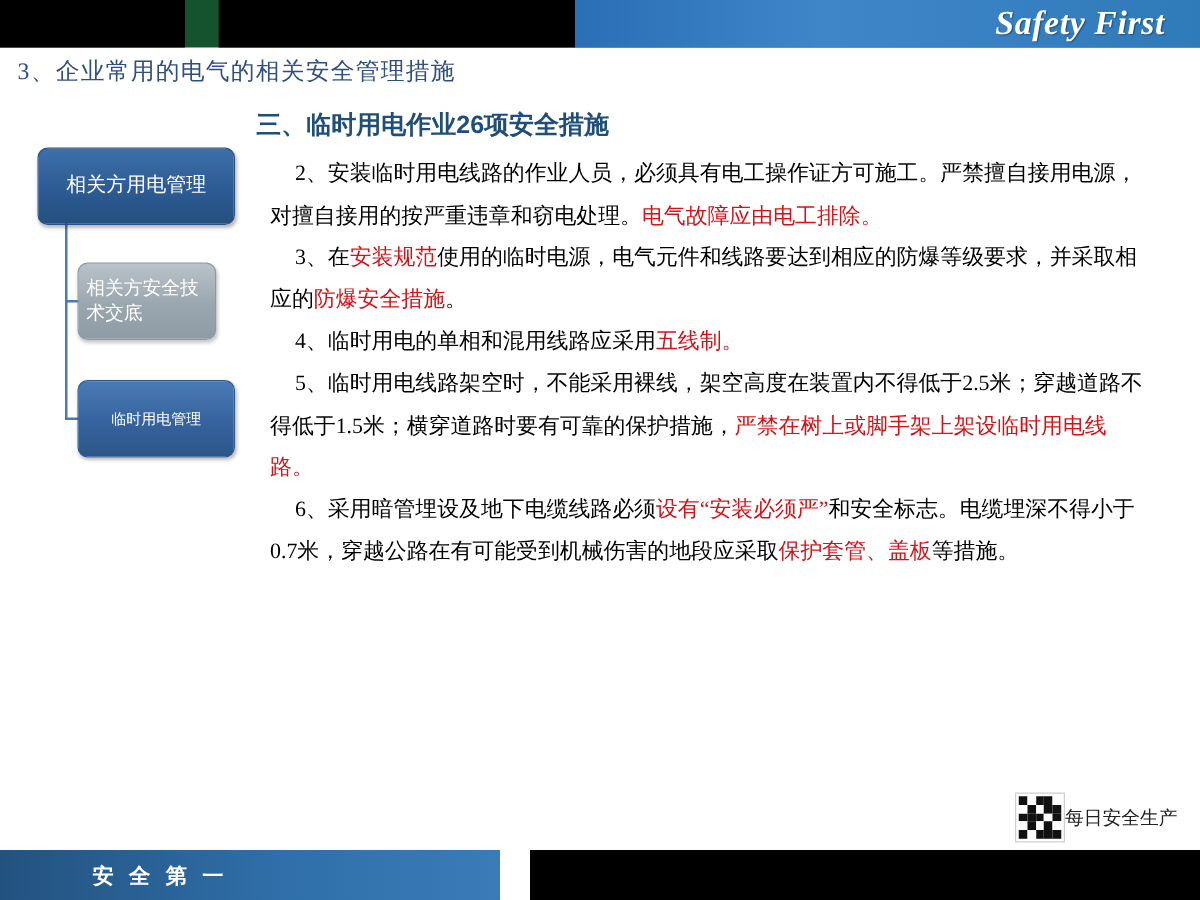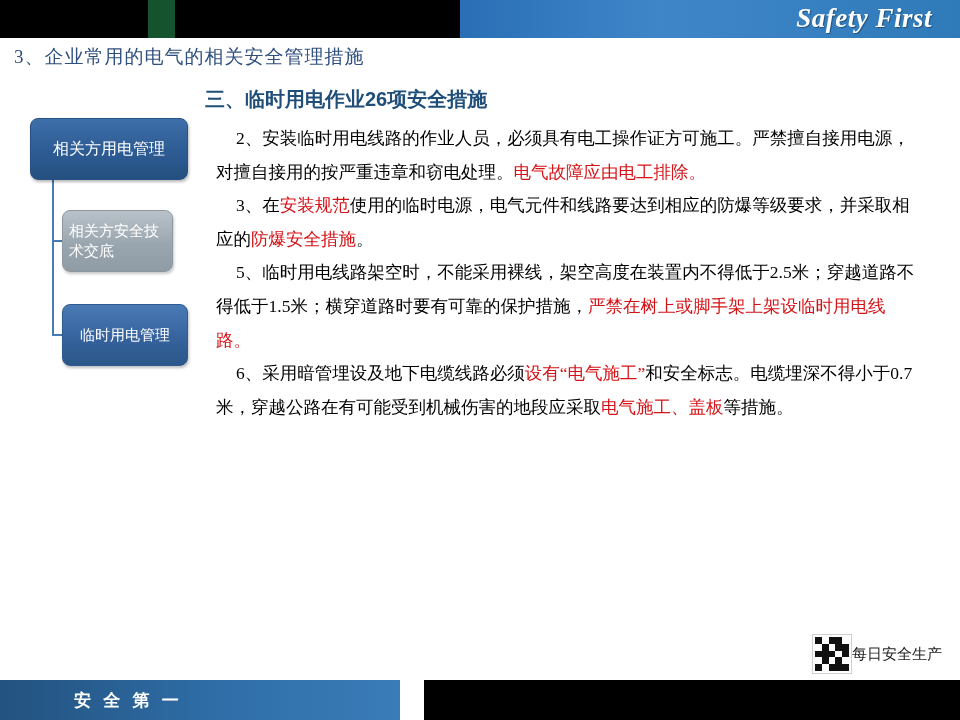--- a/index.html
+++ b/index.html
@@ -77,21 +77,21 @@
     left: 38px; top: 92px; width: 111px; height: 62px;
     background: linear-gradient(180deg, #b9c2c9 0%, #9aa6af 55%, #8f9ba5 100%);
     border: 1px solid #8d98a1;
     font-size: 15px;
     box-shadow: 1px 2px 3px rgba(0,0,0,0.22);
   }
   .node.n3 {
     left: 38px; top: 186px; width: 126px; height: 62px;
     background: linear-gradient(180deg, #4a7ab4 0%, #36639d 55%, #2b5689 100%);
     border: 1px solid #2f5b90;
-    font-size: 15px;
+    font-size: 12px;
     box-shadow: 1px 2px 3px rgba(0,0,0,0.26);
   }
   .conn-v {
     position: absolute; left: 28px; top: 58px; width: 2px; height: 160px;
     background: #4a7ab4;
   }
   .conn-h1 {
     position: absolute; left: 28px; top: 122px; width: 12px; height: 2px;
     background: #4a7ab4;
   }
@@ -175,22 +175,23 @@
     <div class="node n1">相关方用电管理</div>
     <div class="node n2">相关方安全技术交底</div>
     <div class="node n3">临时用电管理</div>
   </div>
 
   <div class="title">三、临时用电作业26项安全措施</div>
 
   <div class="content" id="body-content">
       <div class="para"><span class="ind"></span><span>2、</span><span>安装临时用电线路的作业人员，必须具有电工操作证方可施工。严禁擅自接用电源，对擅自接用的按严重违章和窃电处理。</span><span class="red">电气故障应由电工排除。</span></div>
       <div class="para"><span class="ind"></span><span>3、</span><span>在</span><span class="red">安装规范</span><span>使用的临时电源，电气元件和线路要达到相应的防爆等级要求，并采取相应的</span><span class="red">防爆安全措施</span><span>。</span></div>
+      <div class="para"><span class="ind"></span><span>4、</span><span>临时用电的单相和混用线路应采用</span><span class="red">五线制。</span></div>
       <div class="para"><span class="ind"></span><span>5、</span><span>临时用电线路架空时，不能采用裸线，架空高度在装置内不得低于2.5米；穿越道路不得低于1.5米；横穿道路时要有可靠的保护措施，</span><span class="red">严禁在树上或脚手架上架设临时用电线路。</span></div>
-      <div class="para"><span class="ind"></span><span>6、</span><span>采用暗管埋设及地下电缆线路必须</span><span class="red">设有“电气施工”</span><span>和安全标志。电缆埋深不得小于0.7米，穿越公路在有可能受到机械伤害的地段应采取</span><span class="red">电气施工、盖板</span><span>等措施。</span></div>
+      <div class="para"><span class="ind"></span><span>6、</span><span>采用暗管埋设及地下电缆线路必须</span><span class="red">设有“安装必须严”</span><span>和安全标志。电缆埋深不得小于0.7米，穿越公路在有可能受到机械伤害的地段应采取</span><span class="red">保护套管、盖板</span><span>等措施。</span></div>
     </div>
 
   <div class="wx">
     <div class="qr">
       <i></i>
         <i class="off"></i>
         <i></i>
         <i></i>
         <i class="off"></i>
       <i class="off"></i>

